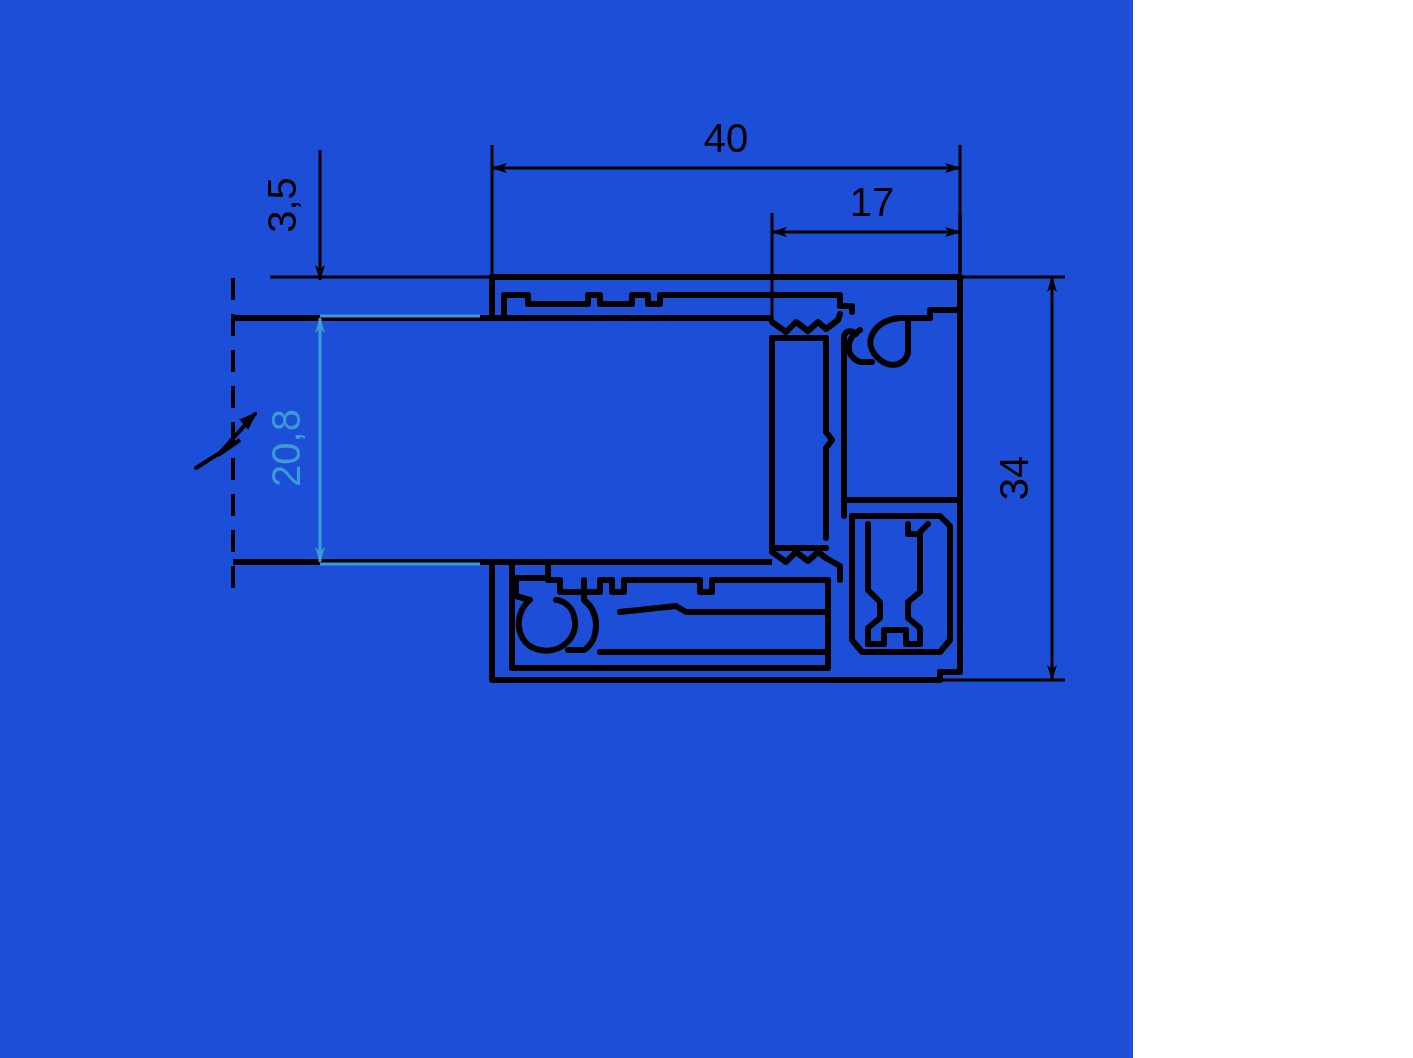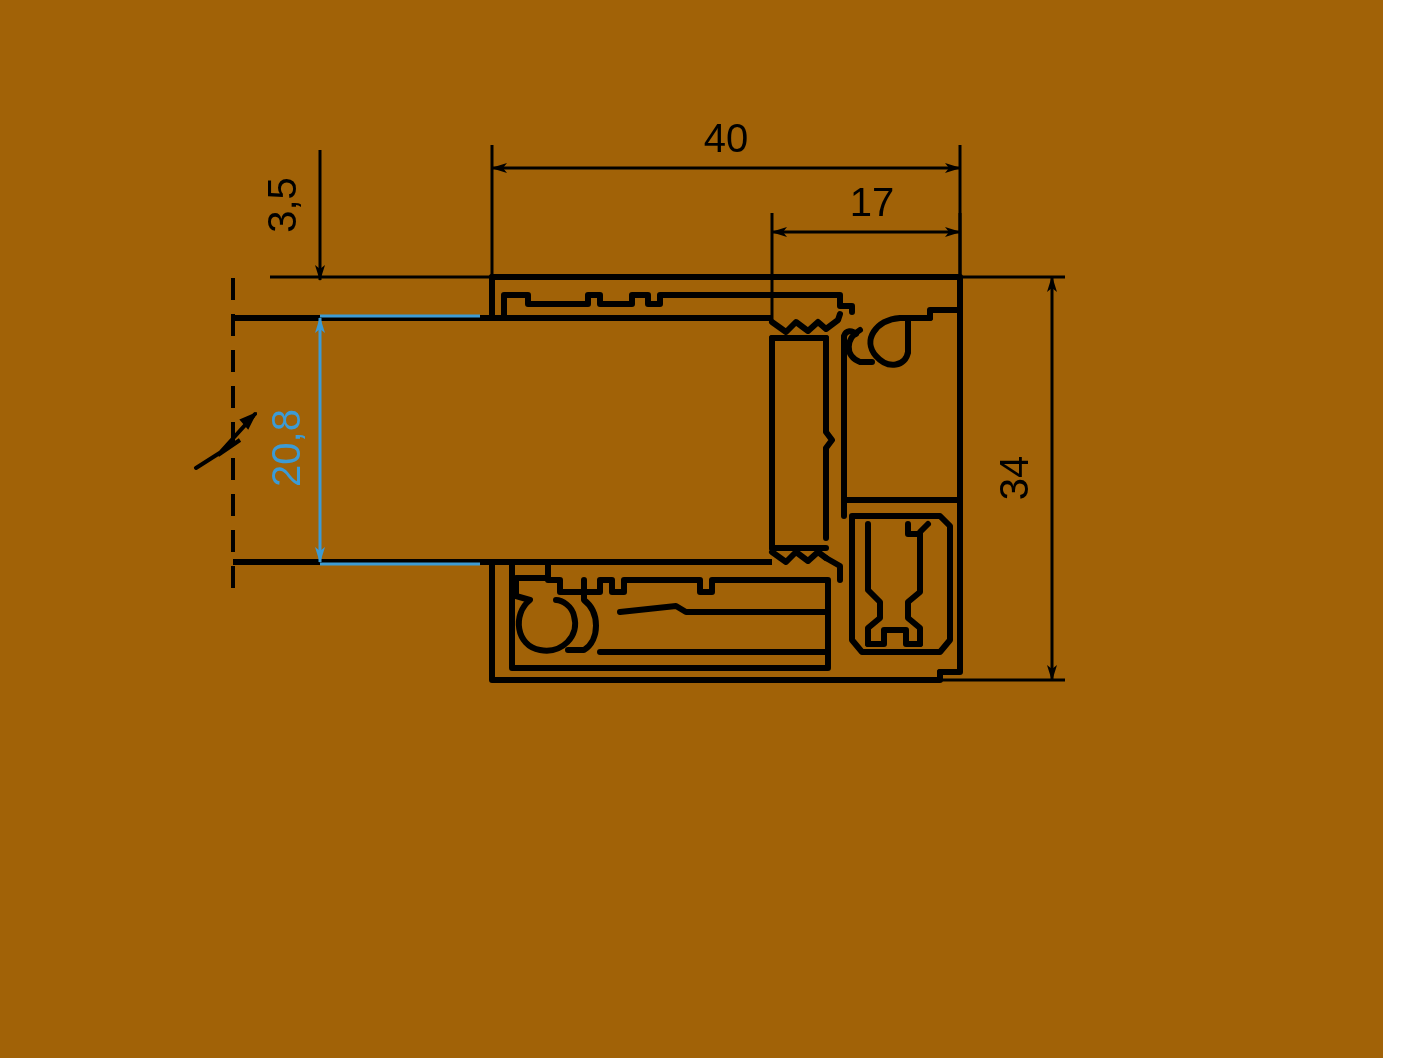--- a/index.html
+++ b/index.html
@@ -1,17 +1,17 @@
 <!DOCTYPE html>
 <html><head>
 <meta charset="utf-8">
 <style>
   html,body{margin:0;padding:0;background:#ffffff;}
   body{width:1413px;height:1058px;font-family:"Liberation Sans",sans-serif;overflow:hidden;}
-  #stage{position:relative;width:1383px;height:1058px;background:#a16207;}
+  #stage{position:relative;width:1133px;height:1058px;background:#1d4ed8;}
   svg#dwg{position:absolute;left:0;top:0;width:1413px;height:1058px;display:block;}
   .dimtext{font-family:"Liberation Sans",sans-serif;font-size:40px;fill:#000;}
   .dimtext-blue{font-family:"Liberation Sans",sans-serif;font-size:40px;fill:#3d9bd4;}
 </style>
 </head>
 <body>
 
 <div id="stage">
 
   <svg id="dwg" viewBox="0 0 1413 1058" xmlns="http://www.w3.org/2000/svg">

